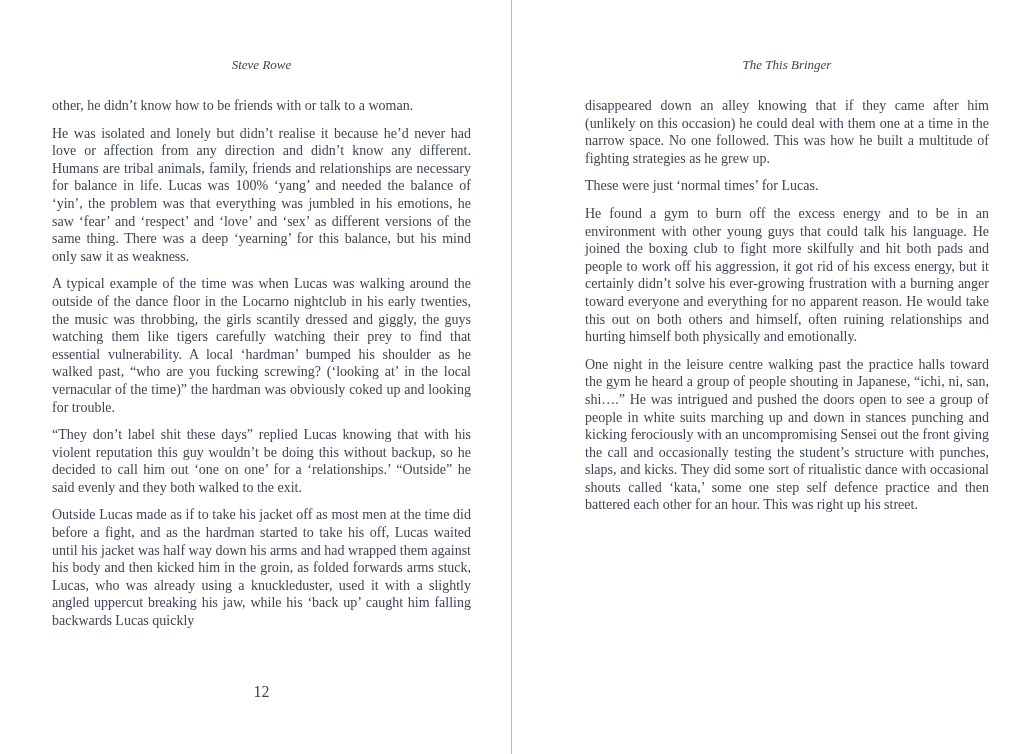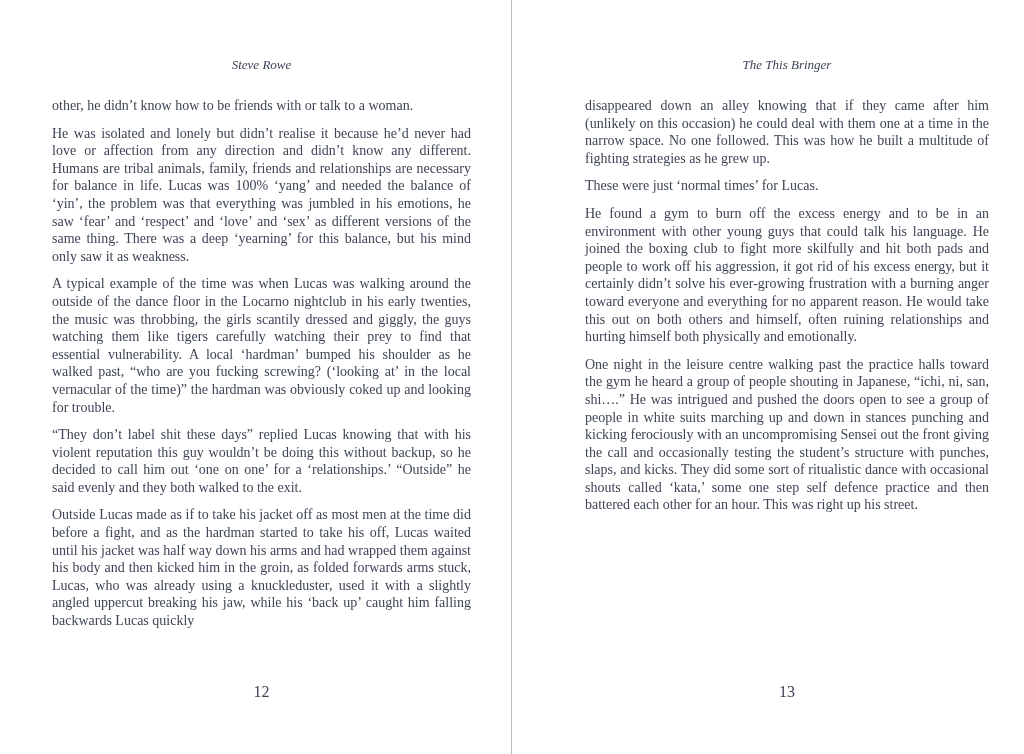--- a/index.html
+++ b/index.html
@@ -91,16 +91,15 @@
   <div class="gutter-divider"></div>
 
   <div class="page page-right">
     <div class="running-header">The This Bringer</div>
     <div class="page-body">
       <p>disappeared down an alley knowing that if they came after him (unlikely on this occasion) he could deal with them one at a time in the narrow space. No one followed. This was how he built a multitude of fighting strategies as he grew up.</p>
       <p>These were just ‘normal times’ for Lucas.</p>
       <p>He found a gym to burn off the excess energy and to be in an environment with other young guys that could talk his language. He joined the boxing club to fight more skilfully and hit both pads and people to work off his aggression, it got rid of his excess energy, but it certainly didn’t solve his ever-growing frustration with a burning anger toward everyone and everything for no apparent reason. He would take this out on both others and himself, often ruining relationships and hurting himself both physically and emotionally.</p>
       <p>One night in the leisure centre walking past the practice halls toward the gym he heard a group of people shouting in Japanese, “ichi, ni, san, shi….” He was intrigued and pushed the doors open to see a group of people in white suits marching up and down in stances punching and kicking ferociously with an uncompromising Sensei out the front giving the call and occasionally testing the student’s structure with punches, slaps, and kicks. They did some sort of ritualistic dance with occasional shouts called ‘kata,’ some one step self defence practice and then battered each other for an hour. This was right up his street.</p>
     </div>
-    <div class="page-number">13</div>
   </div>
 
 </div>
 
 </body></html>

